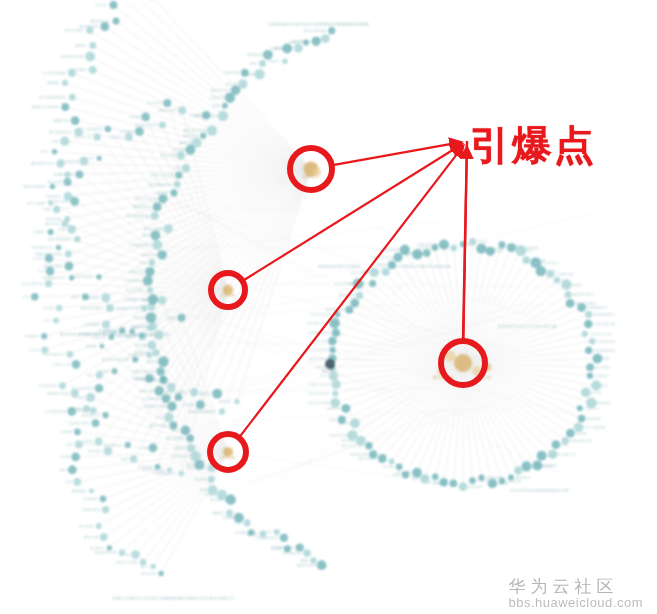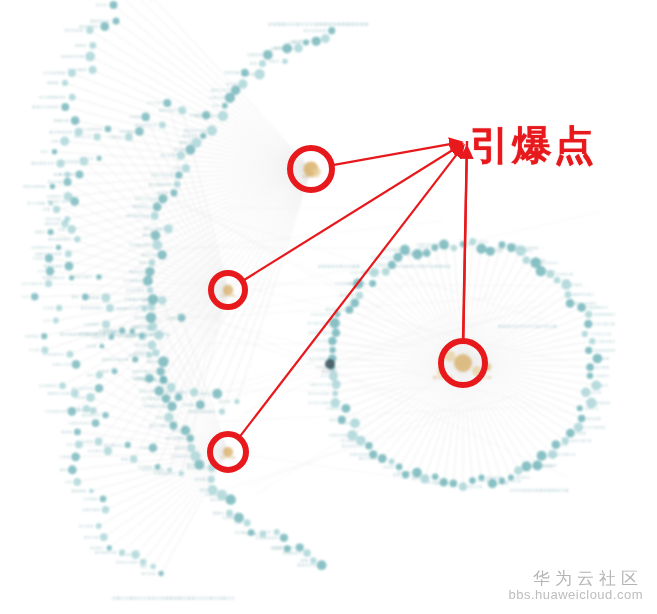--- a/index.html
+++ b/index.html
@@ -28,22 +28,22 @@
     font-size:40px;
     font-weight:bold;
     color:#e8191c;
     letter-spacing:2px;
     font-family:"DejaVu Sans", sans-serif;
     white-space:nowrap;
     text-shadow:0 0 1px #e8191c;
   }
   .watermark{
     position:absolute;
-    right:14px;bottom:12px;
-    text-align:right;
+    right:14px;bottom:4px;
+    text-align:left;
     color:#b9b9b9;
     user-select:none;
   }
   .watermark .wm-main{
     font-size:17px;letter-spacing:5px;
     font-family:"DejaVu Sans", sans-serif;
     color:#b5b5b5;
     line-height:20px;
   }
   .watermark .wm-sub{

